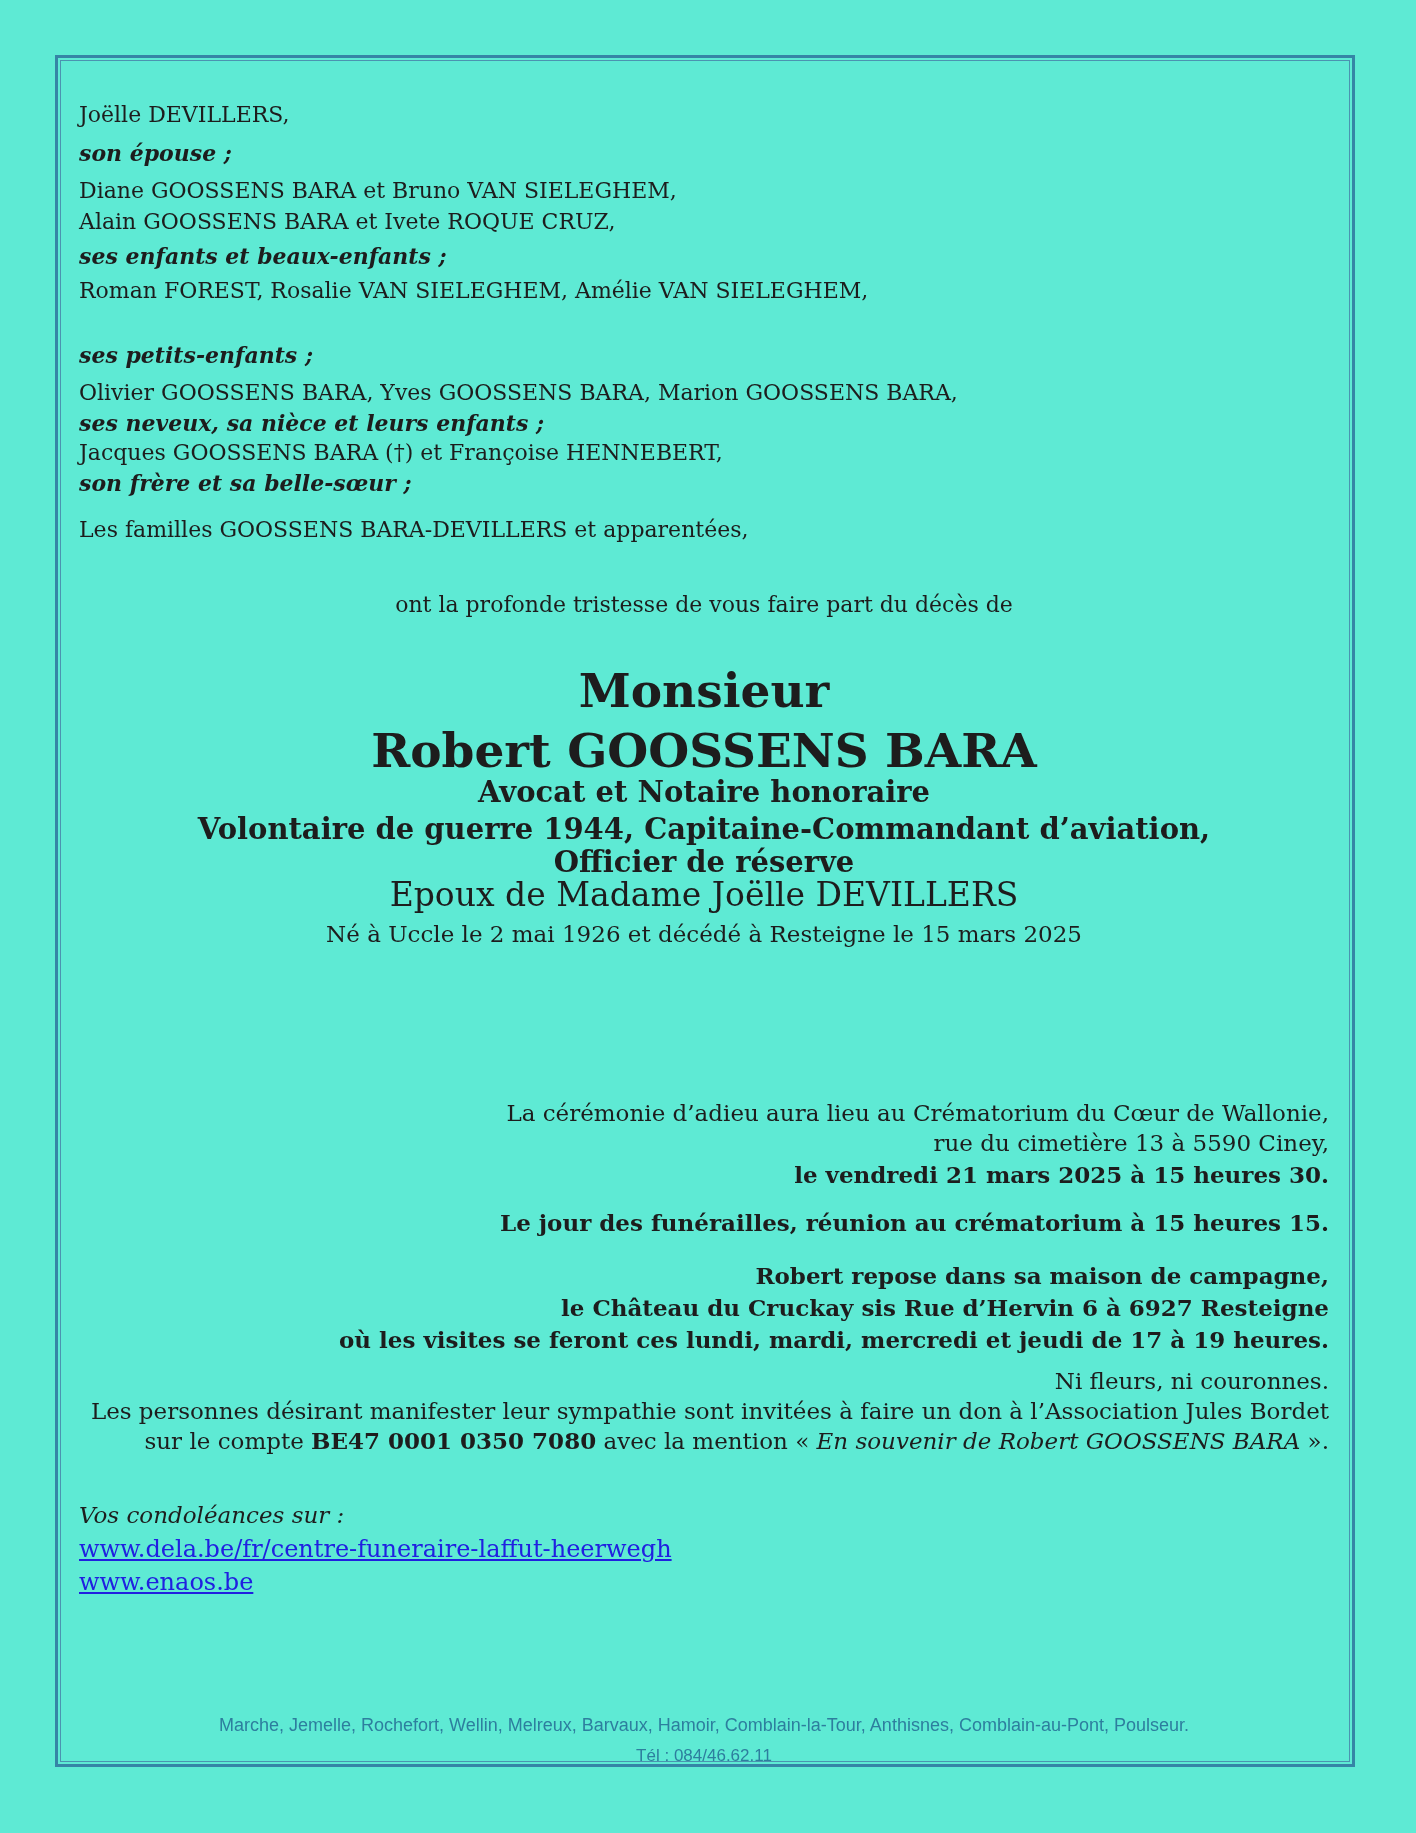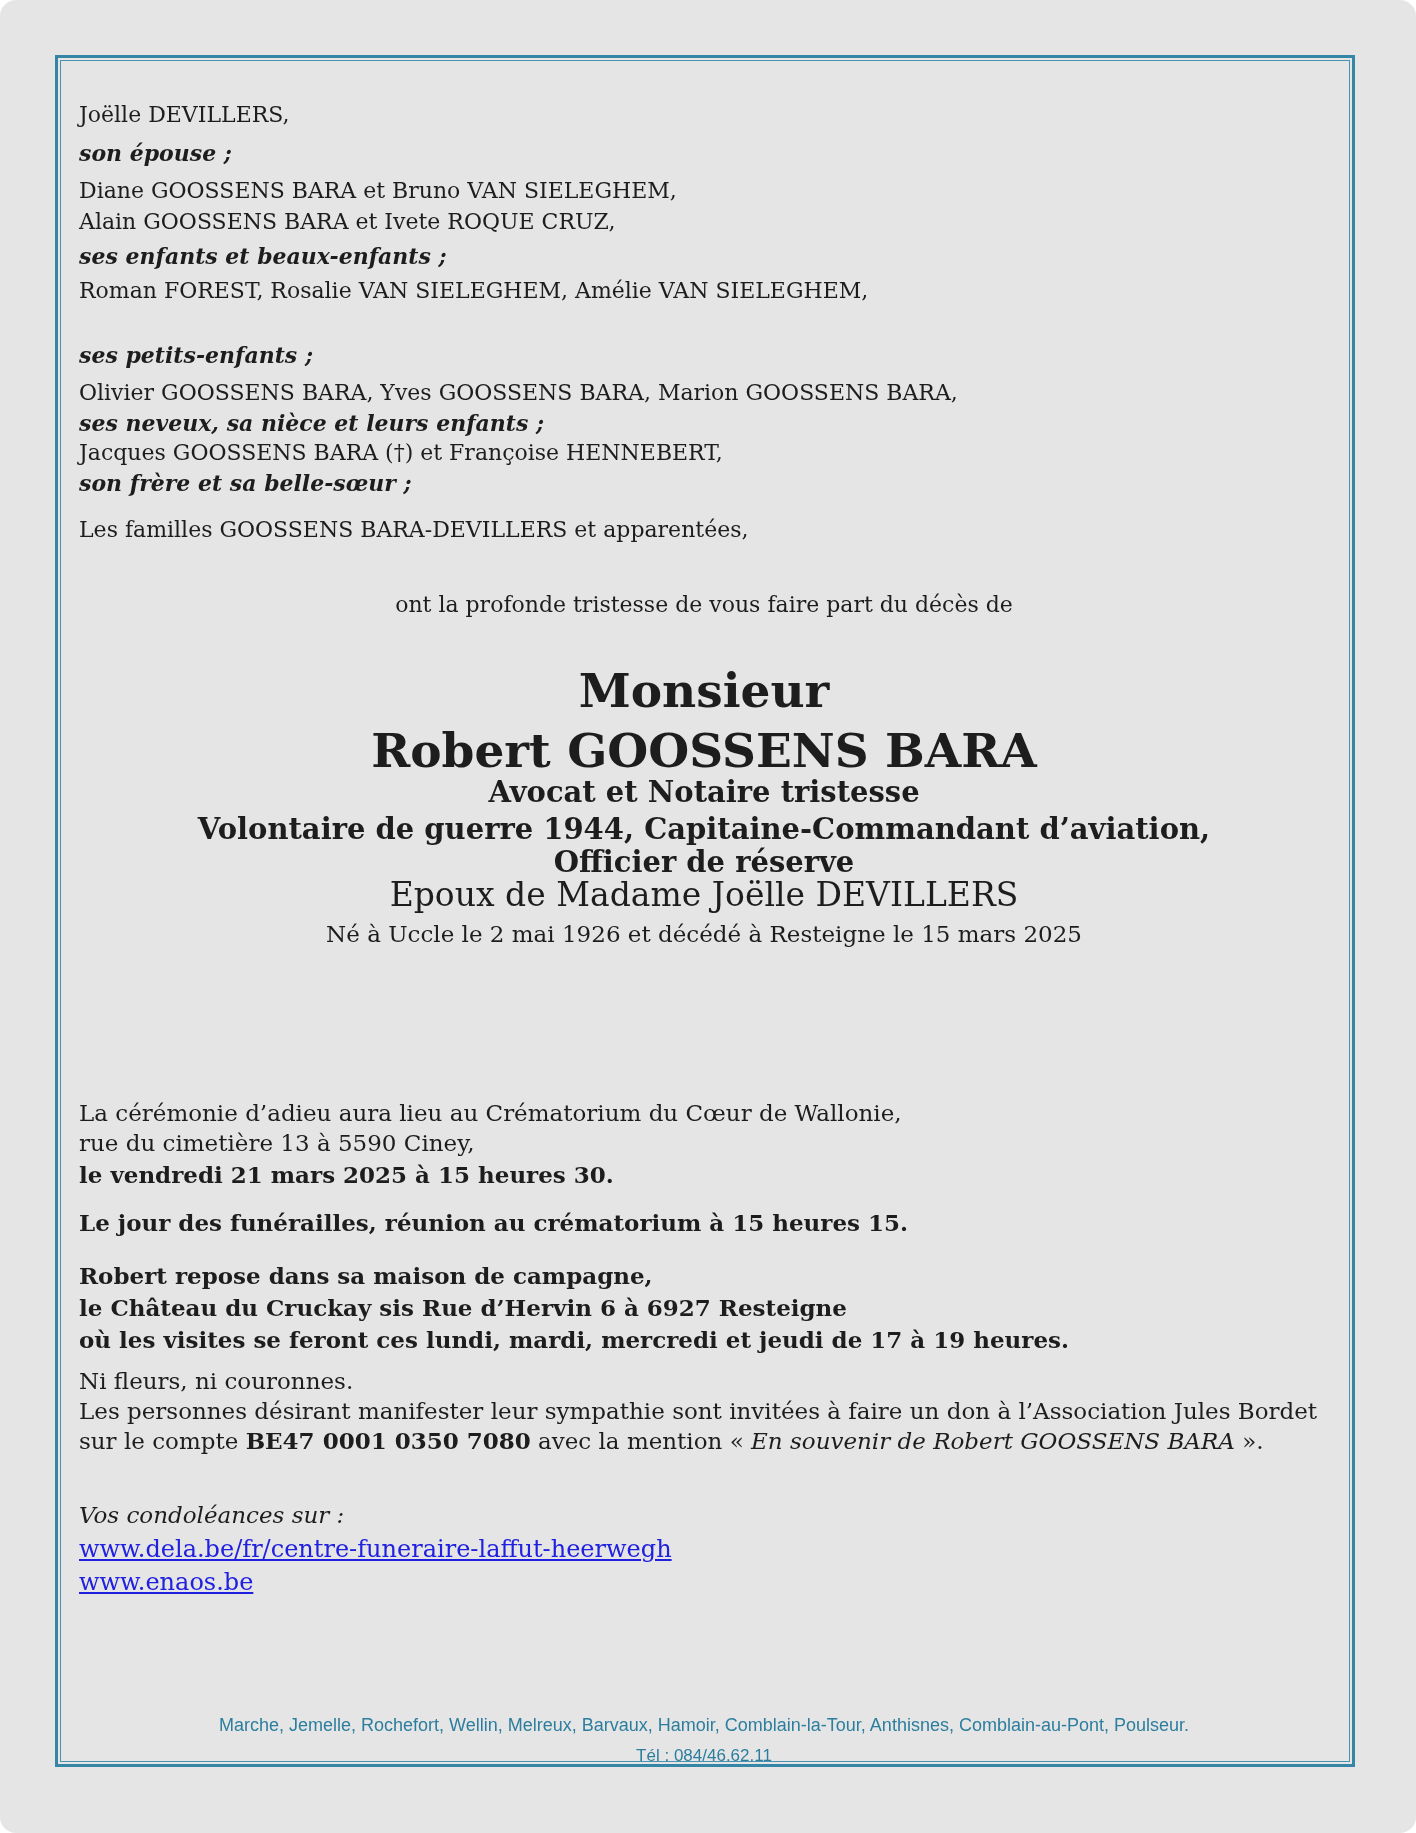--- a/index.html
+++ b/index.html
@@ -1,18 +1,18 @@
 <!DOCTYPE html>
 <html><head>
 <meta charset="utf-8">
 <style>
   html,body{margin:0;padding:0;background:#ffffff;}
   .sheet{
-    position:relative;width:1416px;height:1833px;background:#e5e5e5;
-    font-family:"DejaVu Serif", serif;color:#1d1d1d;overflow:hidden;border-radius:16px;
+    position:relative;width:1416px;height:1833px;background:#5eead4;
+    font-family:"DejaVu Serif", serif;color:#1d1d1d;overflow:hidden;
   }
   .frame-outer{
     position:absolute;left:55px;top:55px;width:1300px;height:1712px;
     border:3px solid #3585a6;box-sizing:border-box;
   }
   .frame-inner{
     position:absolute;left:2px;top:2px;right:2px;bottom:2px;
     border:1px solid #4b93b0;
   }
   .ln{
@@ -21,21 +21,21 @@
   }
   .nm{text-align:left;}
   .rel{font-weight:bold;font-style:italic;}
   .ctr{text-align:center;}
   .b{font-weight:bold;}
   .i{font-style:italic;}
   .title{font-size:47px;line-height:56px;font-weight:bold;text-align:center;}
   .honor{font-size:29px;line-height:36px;font-weight:bold;text-align:center;}
   .spouse{font-size:33px;line-height:44px;text-align:center;}
   .life{font-size:23px;line-height:30px;text-align:center;}
-  .cer{font-size:23px;line-height:30px;text-align:left;}
+  .cer{font-size:23px;line-height:30px;text-align:right;}
   .cond{font-size:23px;line-height:30px;font-style:italic;text-align:left;}
   .lnk{font-size:24px;line-height:32px;text-align:left;}
   .lnk a{color:#2020e0;text-decoration:underline;cursor:pointer;}
   .fh{
     font-family:"Liberation Sans", sans-serif;color:#2d7e9e;
     font-size:24px;line-height:34px;font-weight:bold;text-align:center;
   }
   .tri{display:inline-block;margin-right:14px;font-size:22px;}
   .cities{
     font-family:"Liberation Sans", sans-serif;color:#2d7e9e;
@@ -63,21 +63,21 @@
       <div class="ln nm" style="top:317px">Olivier GOOSSENS BARA, Yves GOOSSENS BARA, Marion GOOSSENS BARA,</div>
       <div class="ln rel" style="top:347px">ses neveux, sa nièce et leurs enfants ;</div>
       <div class="ln nm" style="top:377px">Jacques GOOSSENS BARA (†) et Françoise HENNEBERT,</div>
       <div class="ln rel" style="top:407px">son frère et sa belle-sœur ;</div>
       <div class="ln nm" style="top:454px">Les familles GOOSSENS BARA-DEVILLERS et apparentées,</div>
 
       <div class="ln ctr" style="top:529px">ont la profonde tristesse de vous faire part du décès de</div>
 
       <div class="ln title" style="top:602px">Monsieur</div>
       <div class="ln title" style="top:662px">Robert GOOSSENS BARA</div>
-      <div class="ln honor" style="top:713px">Avocat et Notaire tristesse</div>
+      <div class="ln honor" style="top:713px">Avocat et Notaire honoraire</div>
       <div class="ln honor" style="top:750px">Volontaire de guerre 1944, Capitaine-Commandant d’aviation,</div>
       <div class="ln honor" style="top:783px">Officier de réserve</div>
       <div class="ln spouse" style="top:812px">Epoux de Madame Joëlle DEVILLERS</div>
       <div class="ln life" style="top:858px">Né à Uccle le 2 mai 1926 et décédé à Resteigne le 15 mars 2025</div>
 
       <div class="ln cer" style="top:1037px">La cérémonie d’adieu aura lieu au Crématorium du Cœur de Wallonie,</div>
       <div class="ln cer" style="top:1067px">rue du cimetière 13 à 5590 Ciney,</div>
       <div class="ln cer b" style="top:1099px">le vendredi 21 mars 2025 à 15 heures 30.</div>
       <div class="ln cer b" style="top:1147px">Le jour des funérailles, réunion au crématorium à 15 heures 15.</div>
 

